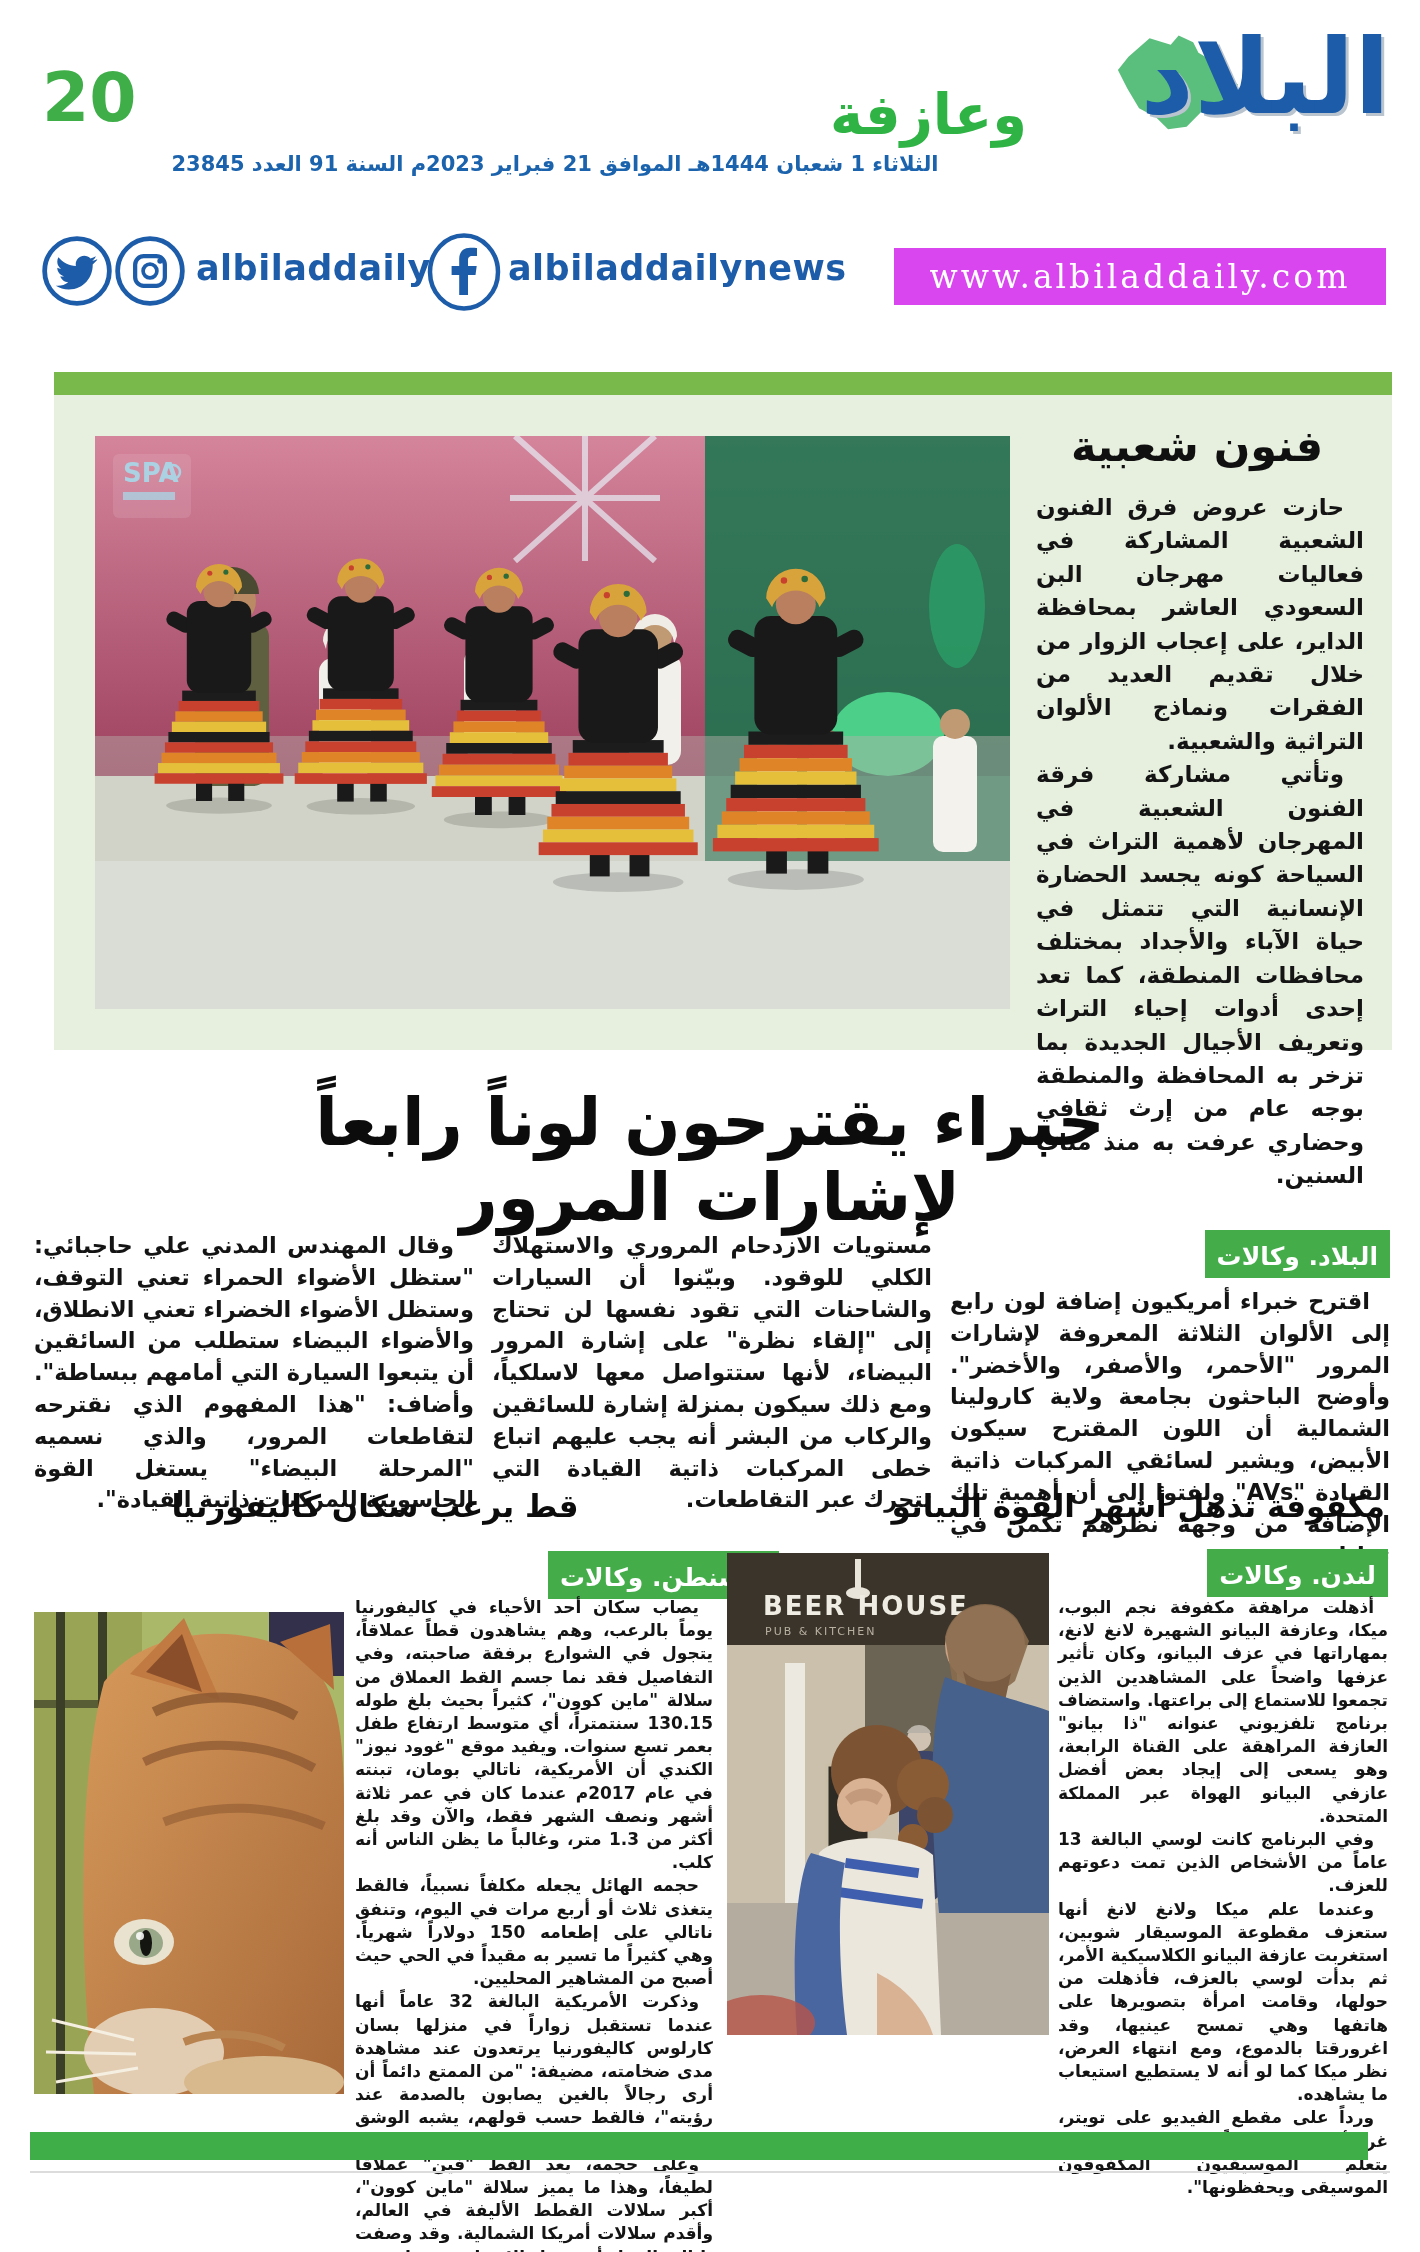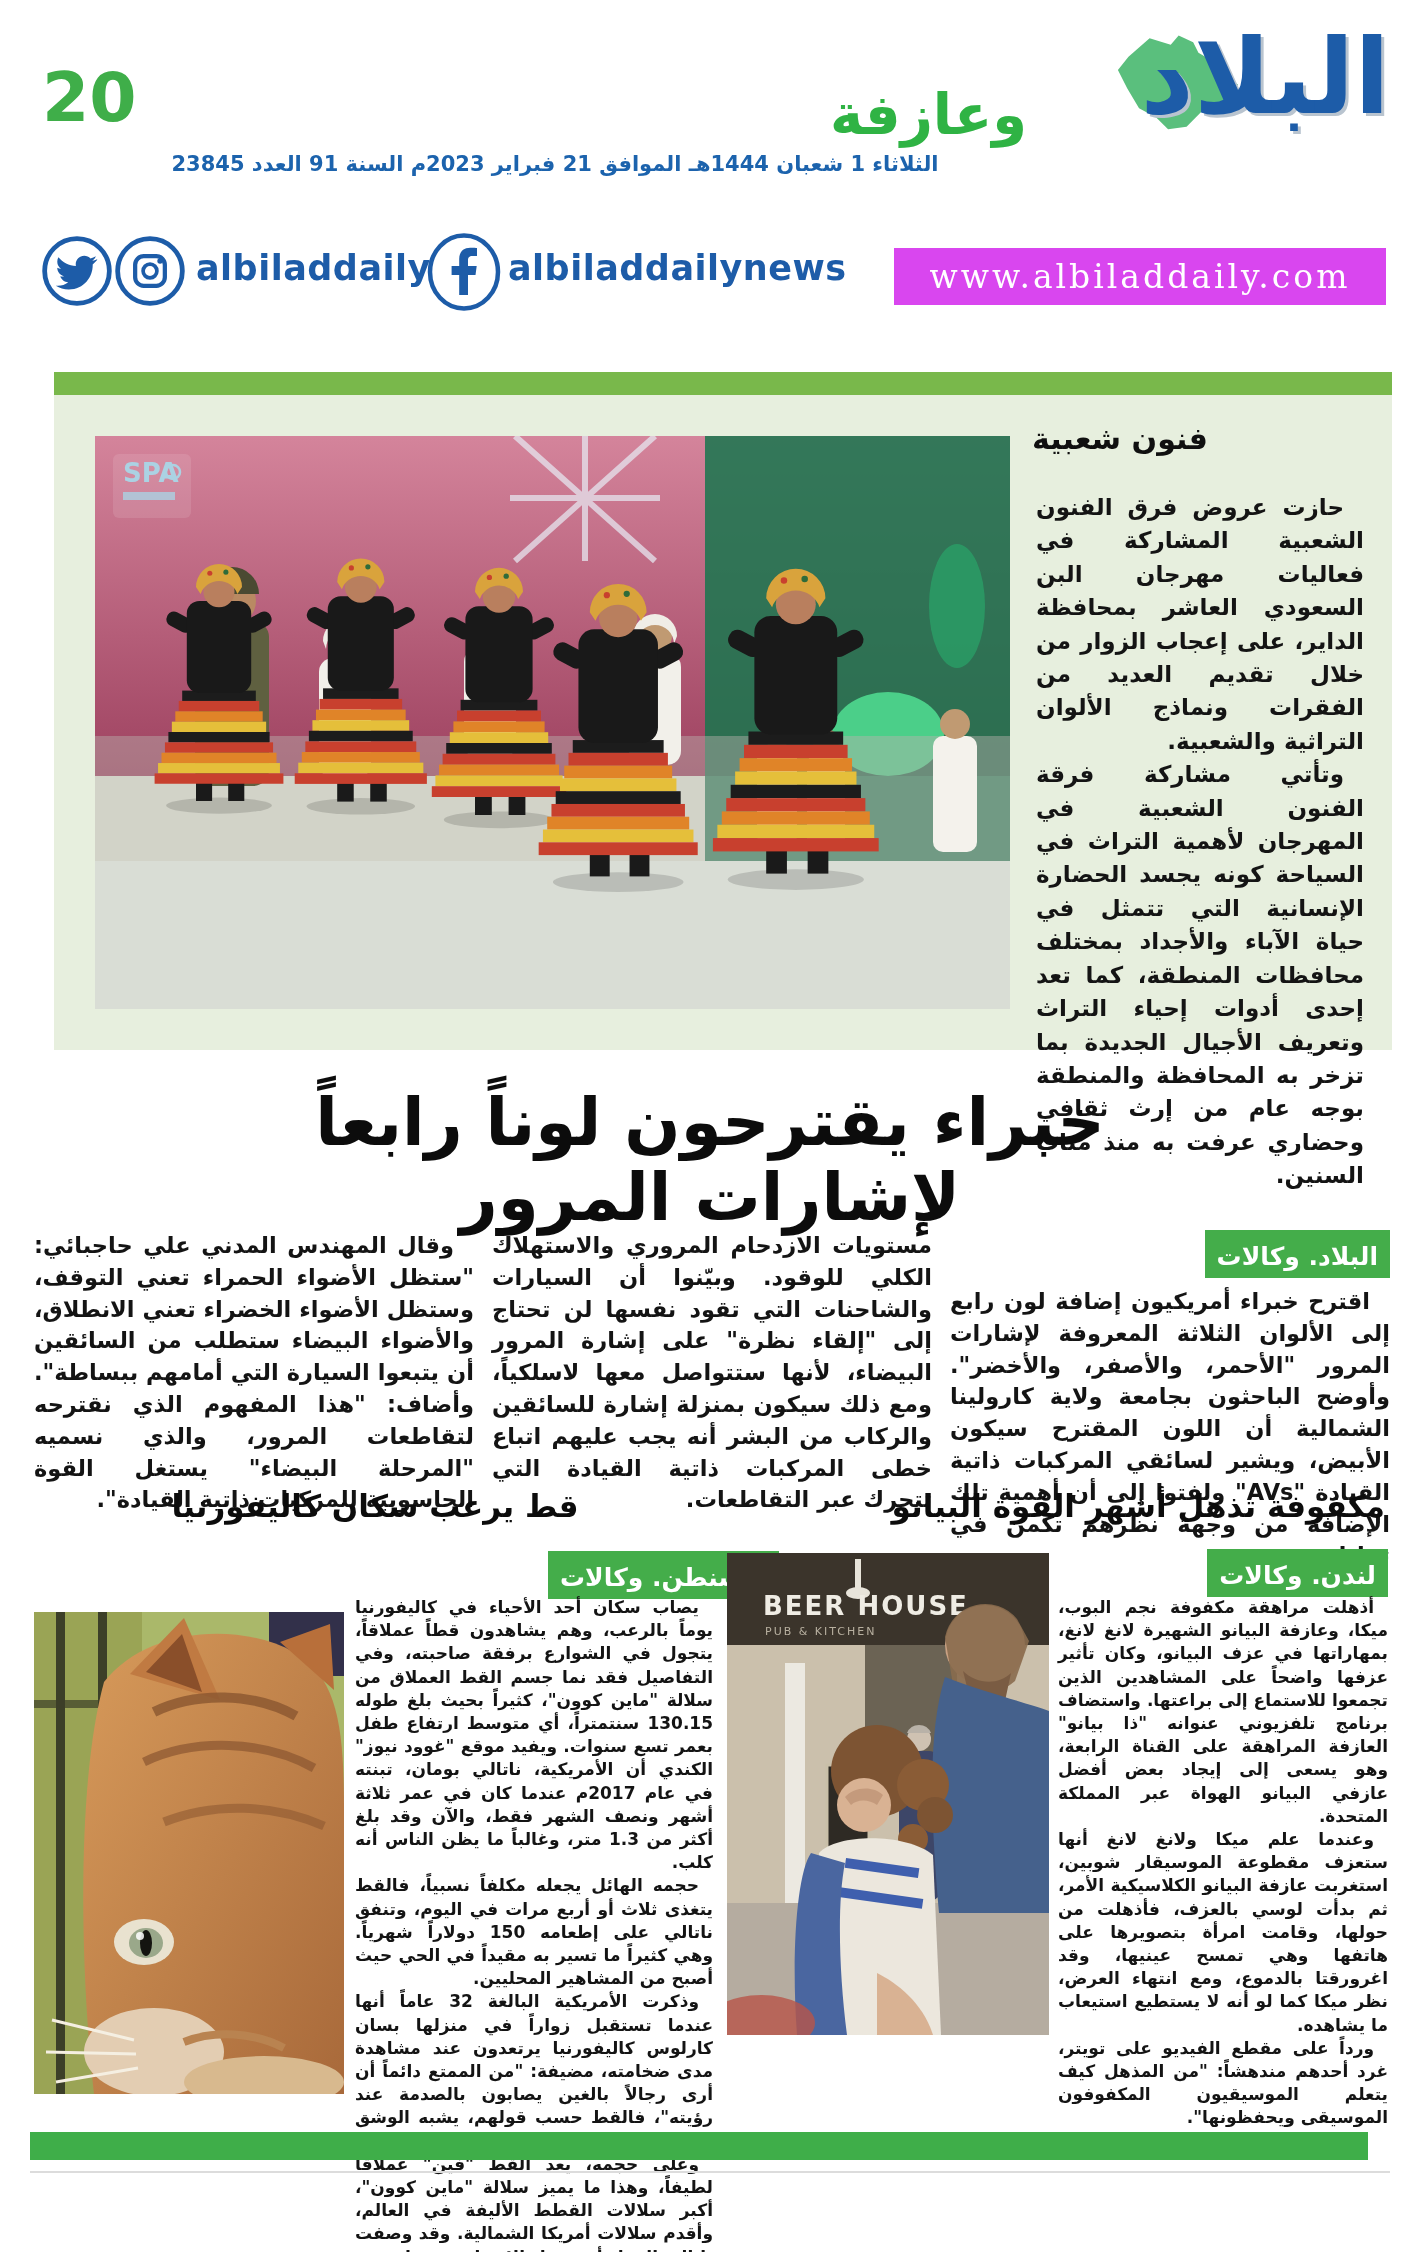--- a/index.html
+++ b/index.html
@@ -26,22 +26,22 @@
   .handle1 { left:196px; top:248px; }
   .handle2 { left:508px; top:248px; }
   .website-box { right:34px; top:248px; width:492px; height:57px; background:#d946ef;
                  color:#ffffff; font-family:"DejaVu Serif", serif; font-size:33px;
                  text-align:center; line-height:57px; letter-spacing:3px; }
 
   
   .green-bar-top { left:54px; top:372px; width:1338px; height:23px; background:#79b84b; }
   .folk-panel { left:54px; top:395px; width:1338px; height:655px; background:#e7efde; }
   .folk-photo { position:absolute; left:41px; top:41px; width:915px; height:573px; }
-  .folk-title { position:absolute; right:30px; top:26px; width:330px; text-align:left;
-                font-size:30px; font-weight:900; color:#101010; direction:rtl; }
+  .folk-title { position:absolute; right:30px; top:26px; width:330px; text-align:center;
+                font-size:43px; font-weight:900; color:#101010; direction:rtl; }
   .folk-text { position:absolute; right:28px; top:96px; width:328px; font-size:23px;
                font-weight:700; line-height:33.4px; color:#141414; direction:rtl;
                text-align:justify; }
   .folk-text p { text-indent:20px; }
 
   
   .traffic-headline { left:190px; top:1086px; width:1040px; text-align:center; font-size:66px;
                       font-weight:900; color:#0c0c0c; direction:rtl; line-height:1.13; }
   .traffic-cols { left:34px; top:1230px; width:1356px; height:250px; display:flex;
                   direction:rtl; gap:18px; }
@@ -308,20 +308,21 @@
         <rect x="112" y="340" width="84" height="10" fill="#3f5fae" transform="rotate(8 154 345)"></rect>
         <path d="M84 300 C70 320 64 400 70 482 L120 482 C112 420 110 350 118 310 Z" fill="#4a66a0"></path>
         <path d="M150 420 C170 430 196 450 206 482 L150 482 Z" fill="#d9b293"></path>
       </g>
       <ellipse cx="34" cy="470" rx="54" ry="28" fill="#b85548" opacity="0.8"></ellipse>
     </svg>
   </div>
 
   <div class="abs body-sm piano-text">
     <p>أذهلت مراهقة مكفوفة نجم البوب، ميكا، وعازفة البيانو الشهيرة لانغ لانغ، بمهاراتها في عزف البيانو، وكان تأثير عزفها واضحاً على المشاهدين الذين تجمعوا للاستماع إلى براعتها. واستضاف برنامج تلفزيوني عنوانه "ذا بيانو" العازفة المراهقة على القناة الرابعة، وهو يسعى إلى إيجاد بعض أفضل عازفي البيانو الهواة عبر المملكة المتحدة.</p>
+    <p>وفي البرنامج كانت لوسي البالغة 13 عاماً من الأشخاص الذين تمت دعوتهم للعزف.</p>
     <p>وعندما علم ميكا ولانغ لانغ أنها ستعزف مقطوعة الموسيقار شوبين، استغربت عازفة البيانو الكلاسيكية الأمر، ثم بدأت لوسي بالعزف، فأذهلت من حولها، وقامت امرأة بتصويرها على هاتفها وهي تمسح عينيها، وقد اغرورقتا بالدموع، ومع انتهاء العرض، نظر ميكا كما لو أنه لا يستطيع استيعاب ما يشاهده.</p>
     <p>ورداً على مقطع الفيديو على تويتر، غرد أحدهم مندهشاً: "من المذهل كيف يتعلم الموسيقيون المكفوفون الموسيقى ويحفظونها".</p>
   </div>
 
   <div class="abs footer-bar"></div>
   <div class="abs footer-line"></div>
 
 </div>
 
 </body></html>

